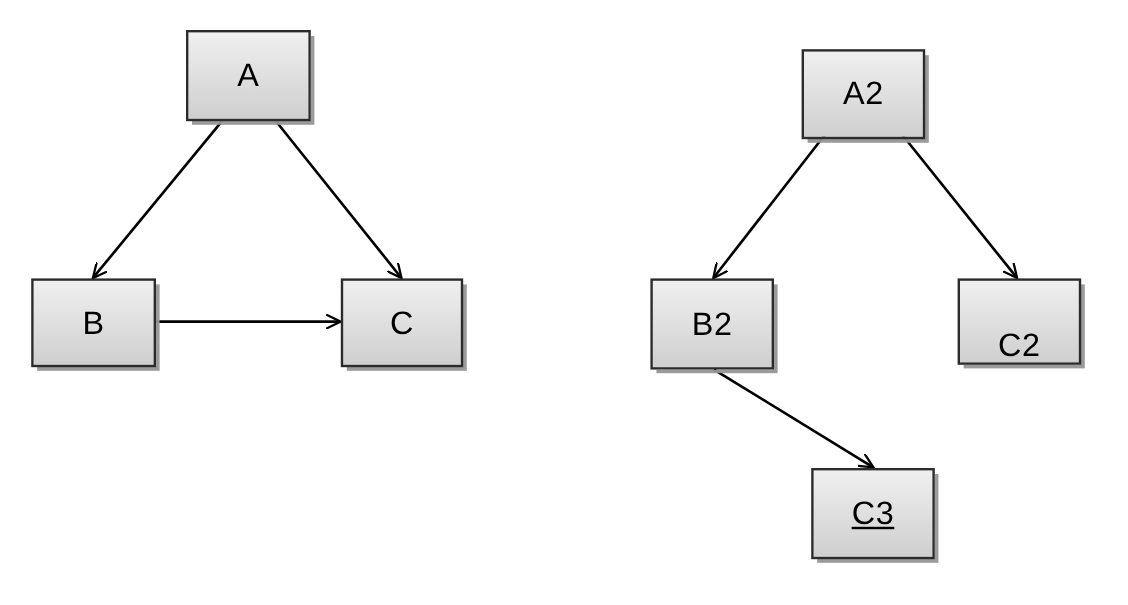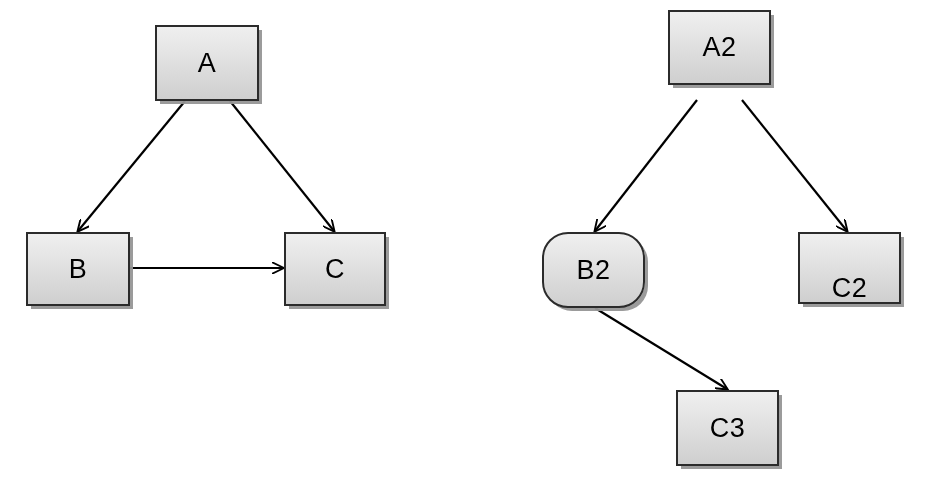--- a/index.html
+++ b/index.html
@@ -66,27 +66,27 @@
   <div id="nodes-group">
       <div class="node" style="left: 155px; top: 25px; width: 104px; height: 76px;">
         <span>A</span>
       </div>
       <div class="node" style="left: 26px; top: 232px; width: 104px; height: 74px;">
         <span>B</span>
       </div>
       <div class="node" style="left: 284px; top: 232px; width: 102px; height: 74px;">
         <span>C</span>
       </div>
-      <div class="node" style="left: 668px; top: 10px; width: 103px; height: 75px;">
+      <div class="node" style="left: 668px; top: 41px; width: 103px; height: 75px;">
         <span>A2</span>
       </div>
-      <div class="node" style="left: 542px; top: 232px; width: 103px; height: 76px; border-radius: 26px;">
+      <div class="node" style="left: 542px; top: 232px; width: 103px; height: 76px;">
         <span>B2</span>
       </div>
       <div class="node" style="left: 798px; top: 232px; width: 103px; height: 72px; align-items: flex-end;">
         <span>C2</span>
       </div>
-      <div class="node" style="left: 676px; top: 390px; width: 103px; height: 76px;">
+      <div class="node" style="left: 676px; top: 390px; width: 103px; height: 76px; text-decoration: underline;">
         <span>C3</span>
       </div>
     </div>
 
 </div>
 
 </body></html>

